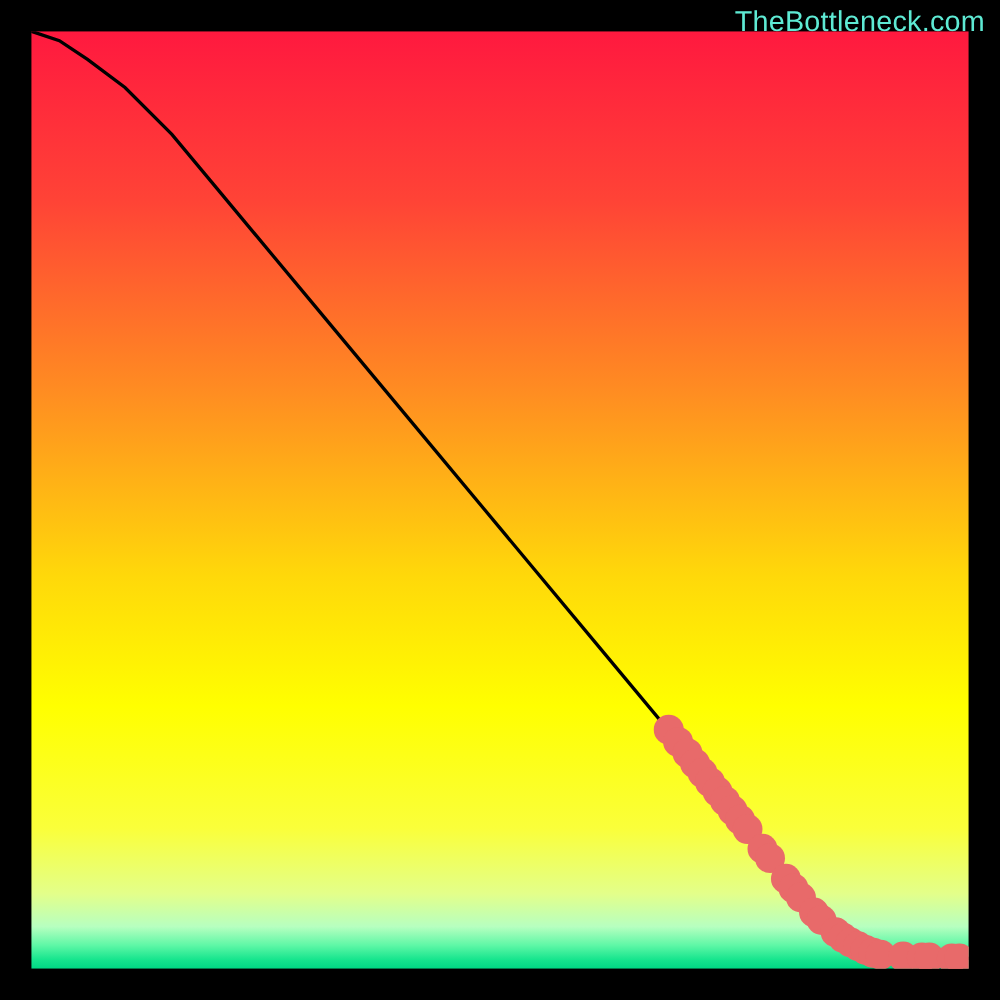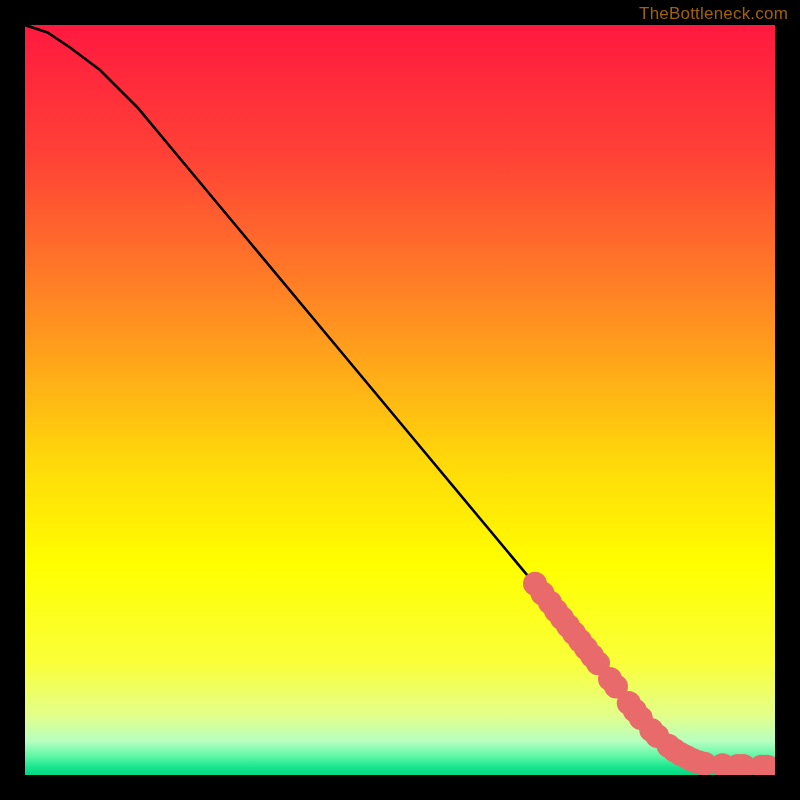--- a/index.html
+++ b/index.html
@@ -20,22 +20,22 @@
     position: absolute;
     left: 25px;
     top: 25px;
     width: 750px;
     height: 750px;
   }
   .watermark {
     position: absolute;
     top: 4px;
     right: 12px;
-    color: #a16207;
-    font-size: 17px;
+    color: #5eead4;
+    font-size: 23px;
     font-weight: 500;
     letter-spacing: 0.2px;
   }
   svg { display: block; }
 </style>
 </head>
 <body>
 
 <div class="frame">
 

